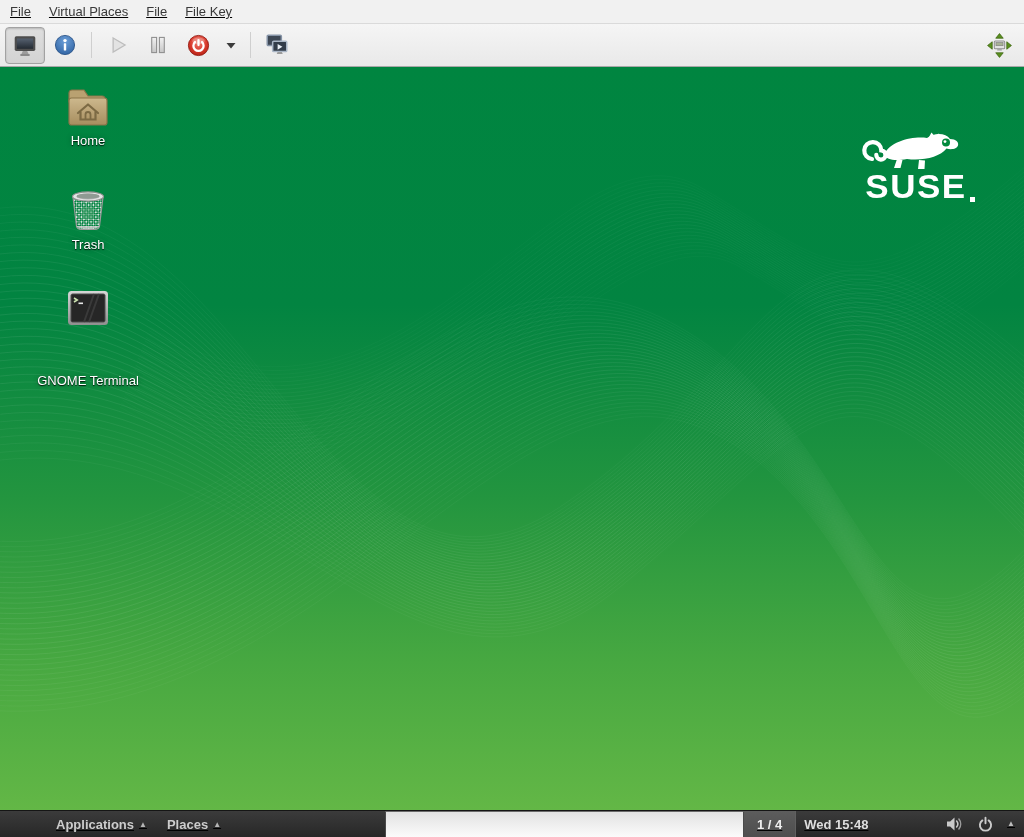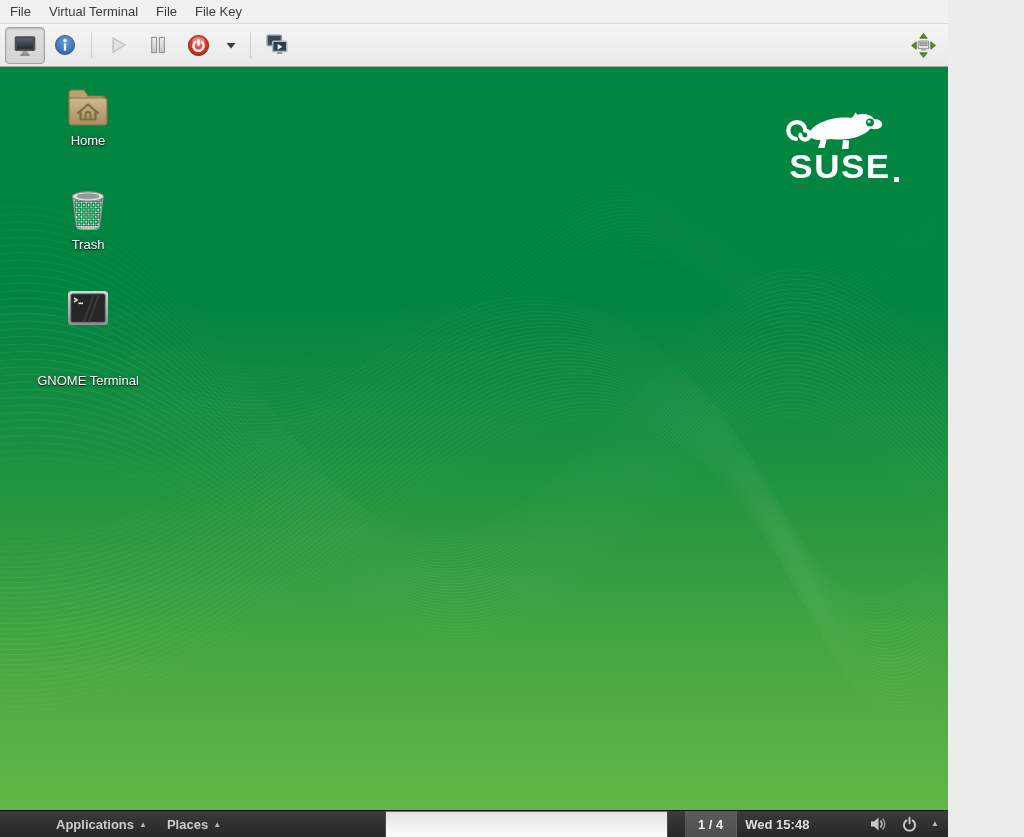--- a/index.html
+++ b/index.html
@@ -2,21 +2,21 @@
 <html><head>
 <meta charset="utf-8">
 <style>
   * { box-sizing: border-box; margin: 0; padding: 0; }
   html,body { width:1024px; height:837px; }
   body {
     font-family: "Liberation Sans", "DejaVu Sans", sans-serif;
     width: 1024px; height: 837px; overflow: hidden; background:#ececec;
     -webkit-font-smoothing: antialiased;
   }
-  .app { width:948px; height:837px; display:flex; flex-direction:column; }
+  .app { width:1024px; height:837px; display:flex; flex-direction:column;text-decoration:underline; }
 
   
   .menubar {
     height:24px; background:#f1f1f1; border-bottom:1px solid #dadada;
     display:flex; align-items:center; padding-left:1px;
     font-size:13px; color:#3a3a3a; flex:0 0 auto;
   }
   .menu-item { padding:0 9px; line-height:23px; cursor:default; }
 
   
@@ -48,21 +48,21 @@
   .dicon {
     position:absolute; width:96px; display:flex; flex-direction:column;
     align-items:center; gap:4px; cursor:default;
   }
   .dicon .ilabel {
     font-size:13px; color:#ffffff; white-space:nowrap;
     text-shadow:0 1px 1px rgba(0,0,0,0.85), 0 0 5px rgba(0,0,0,0.35);
   }
 
   .suse-logo {
-    position:absolute; right:34px; top:40px; width:140px;
+    position:absolute; right:34px; top:60px; width:140px;
     display:flex; flex-direction:column; align-items:center;
   }
   .suse-wordrow { display:flex; align-items:flex-end; margin-top:-6px; }
   .suse-word {
     color:#fff; font-size:35px; font-weight:bold; letter-spacing:1.5px;
     line-height:1; transform:scaleY(0.96);
   }
   .suse-dot { width:5px; height:5px; background:#fff; margin:0 0 2px 3px; }
 
   
@@ -82,35 +82,34 @@
     background:linear-gradient(#e2e2e2,#fbfbfb);
     border-top:1px solid #6c6c6c;
     border-left:1px solid #4a4a4a; border-right:1px solid #4a4a4a;
   }
   .panel-right { width:280px; display:flex; align-items:center; }
   .pager {
     height:100%; padding:0 13px; display:flex; align-items:center;
     background:linear-gradient(#5c5c5c,#4e4e4e);
     border-right:1px solid #606060;
     color:#efefef;
-    margin-left:17px;
   }
   .clock { margin-left:8px; color:#dedede; }
   .tray { margin-left:auto; display:flex; align-items:center; gap:13px; padding-right:9px; }
   .tray .tri { font-size:8px; color:#bcbcbc; line-height:1; }
   .icon { display:flex; align-items:center; justify-content:center; }
 </style>
 </head>
 <body>
 
 <div class="app">
 
   <div class="menubar">
     <div class="menu-item">File</div>
-    <div class="menu-item">Virtual Terminal</div>
+    <div class="menu-item">Virtual Places</div>
     <div class="menu-item">File</div>
     <div class="menu-item">File Key</div>
   </div>
 
   <div class="toolbar">
 
     <div class="tb-btn active">
       <span class="icon">
         <svg width="26" height="26" viewBox="0 0 24 24">
           <defs>

